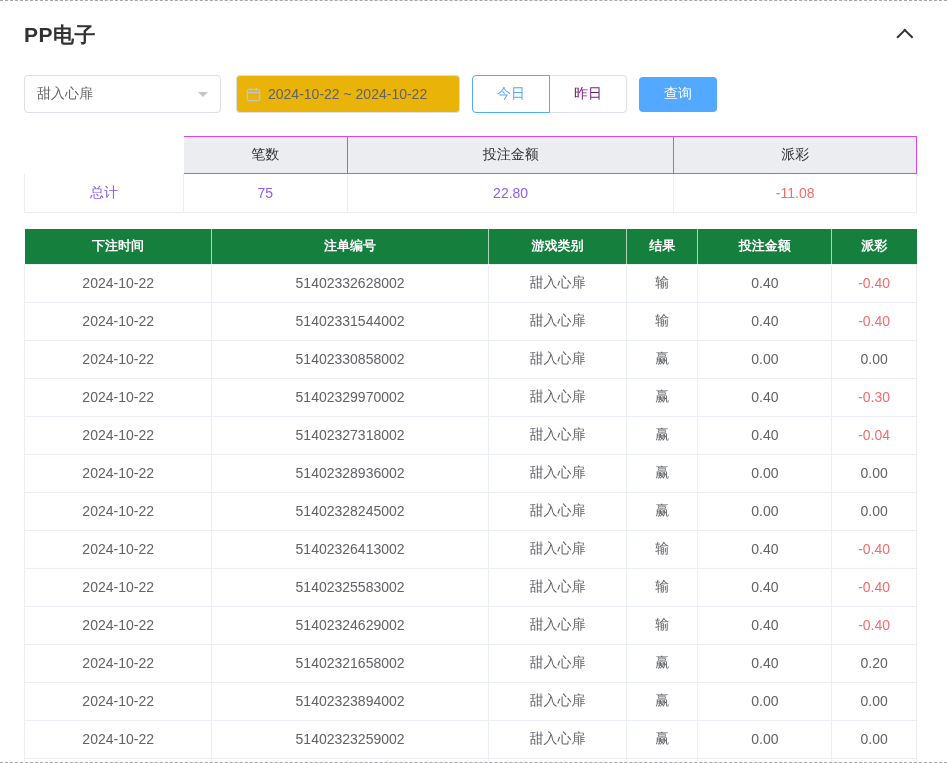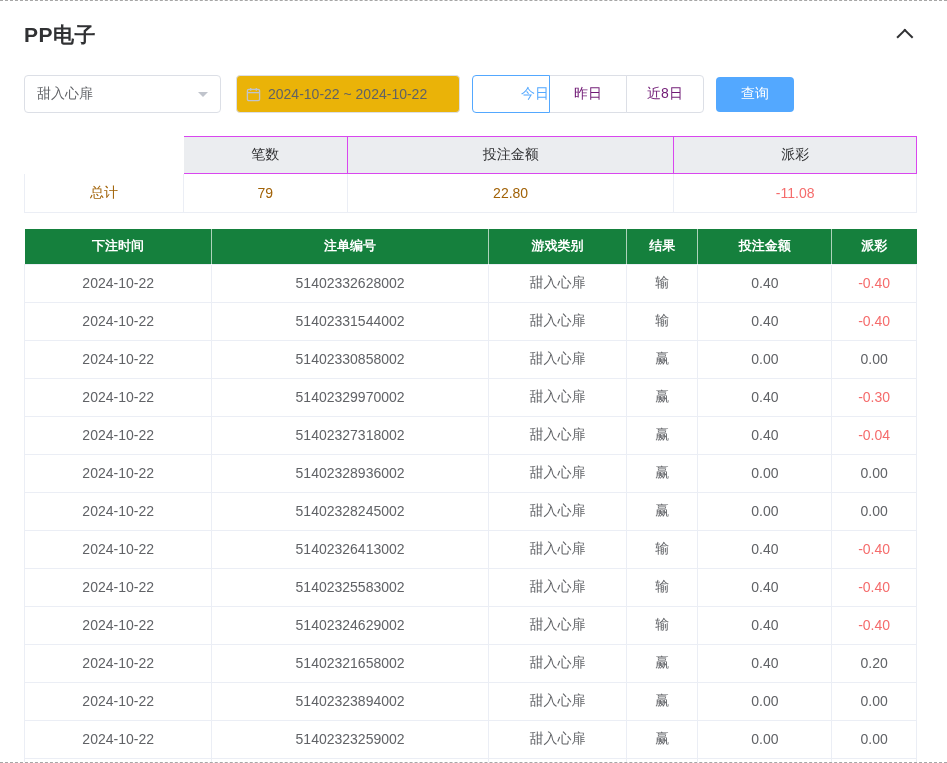--- a/index.html
+++ b/index.html
@@ -34,39 +34,39 @@
     padding: 0 9px; font-size: 14px; color: #606266; margin-right: 12px;
     background: #eab308; cursor: pointer; white-space: nowrap;
   }
   .btn-group { display: flex; margin-right: 12px; }
   .qbtn {
     width: 78px; height: 38px; background: #fff; border: 1px solid #dcdfe6;
     font-size: 14px; color: #701a75; cursor: pointer; position: relative;
     font-family: "Liberation Sans", sans-serif;
   }
   .qbtn:not(:first-child) { margin-left: -1px; }
-  .qbtn:first-child { border-radius: 4px 0 0 4px; text-align: right; }
+  .qbtn:first-child { border-radius: 4px 0 0 4px; }
   .qbtn:last-child { border-radius: 0 4px 4px 0; }
   .qbtn.active { color: var(--accent, #53a8ff); border-color: var(--accent, #53a8ff); z-index: 2; }
   .query-btn {
     width: 78px; height: 35px; border: none; border-radius: 4px;
     background: var(--accent, #53a8ff); color: #fff; font-size: 14px; cursor: pointer;
     font-family: "Liberation Sans", sans-serif;
   }
 
   
   table { width: 100%; border-collapse: collapse; table-layout: fixed; }
   .summary-table { margin-bottom: 16px; font-size: 14px; }
   .summary-table th {
     height: 37px; background: #ebedf0; color: #303133; font-weight: normal;
     text-align: center; border: 1px solid #d946ef; font-size: 14px;
   }
   .summary-table th.blank { background: #fff; border-color: #fff; }
   .summary-table td {
-    height: 39px; text-align: center; color: #a16207;
+    height: 39px; text-align: center; color: #8b5cf6;
     border: 1px solid #ebeef5; background: #fff;
   }
 
   
   .bets-table { font-size: 14px; }
   .bets-table th {
     height: 35px; background: #15803d; color: #fff; font-weight: bold;
     font-size: 13px;
   }
   .bets-table th + th { border-left: 1px solid rgba(255,255,255,.65); }
@@ -100,21 +100,20 @@
         <line x1="1.5" y1="6" x2="14.5" y2="6" stroke="#c0c4cc" stroke-width="1.4"></line>
         <line x1="5" y1="1" x2="5" y2="4" stroke="#c0c4cc" stroke-width="1.4"></line>
         <line x1="11" y1="1" x2="11" y2="4" stroke="#c0c4cc" stroke-width="1.4"></line>
       </svg>
       <span>2024-10-22 ~ 2024-10-22</span>
     </div>
 
     <div class="btn-group">
         <button class="qbtn active">今日</button>
         <button class="qbtn">昨日</button>
-        <button class="qbtn">近8日</button>
       </div>
 
     <button class="query-btn">查询</button>
   </div>
 
   <table class="summary-table">
     <colgroup>
         <col style="width:17.8%">
         <col style="width:18.4%">
         <col style="width:36.6%">
@@ -124,21 +123,21 @@
       <tr>
         <th class="blank"></th>
         <th>笔数</th>
         <th>投注金额</th>
         <th>派彩</th>
       </tr>
     </thead>
     <tbody>
       <tr>
         <td>总计</td>
-        <td>79</td>
+        <td>75</td>
         <td>22.80</td>
         <td class="neg">-11.08</td>
       </tr>
     </tbody>
   </table>
 
   <table class="bets-table">
     <colgroup>
         <col style="width:21%">
         <col style="width:31%">

